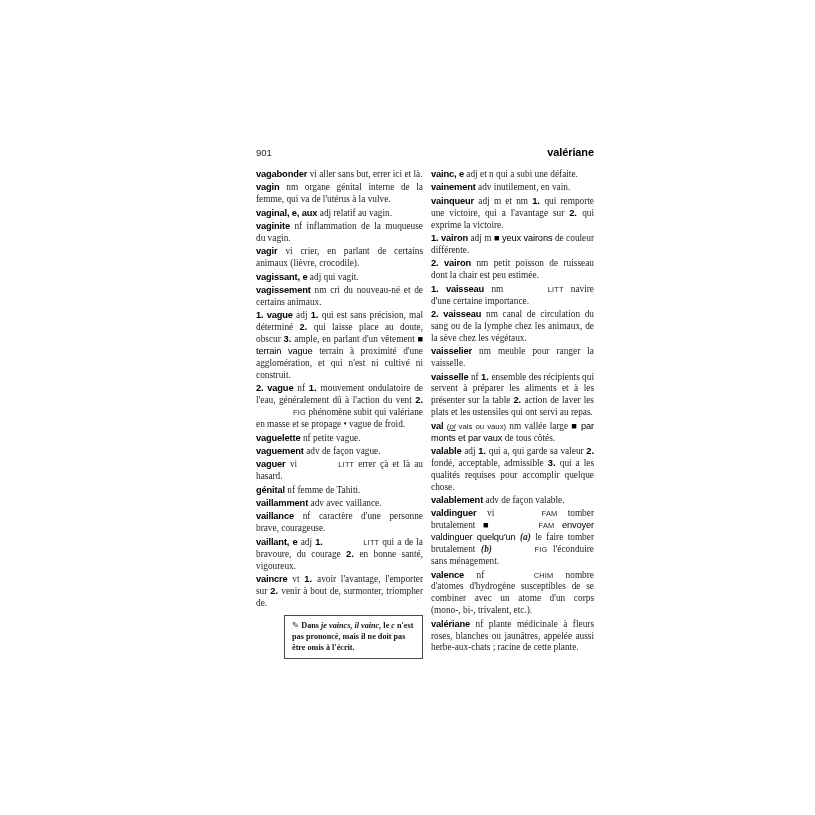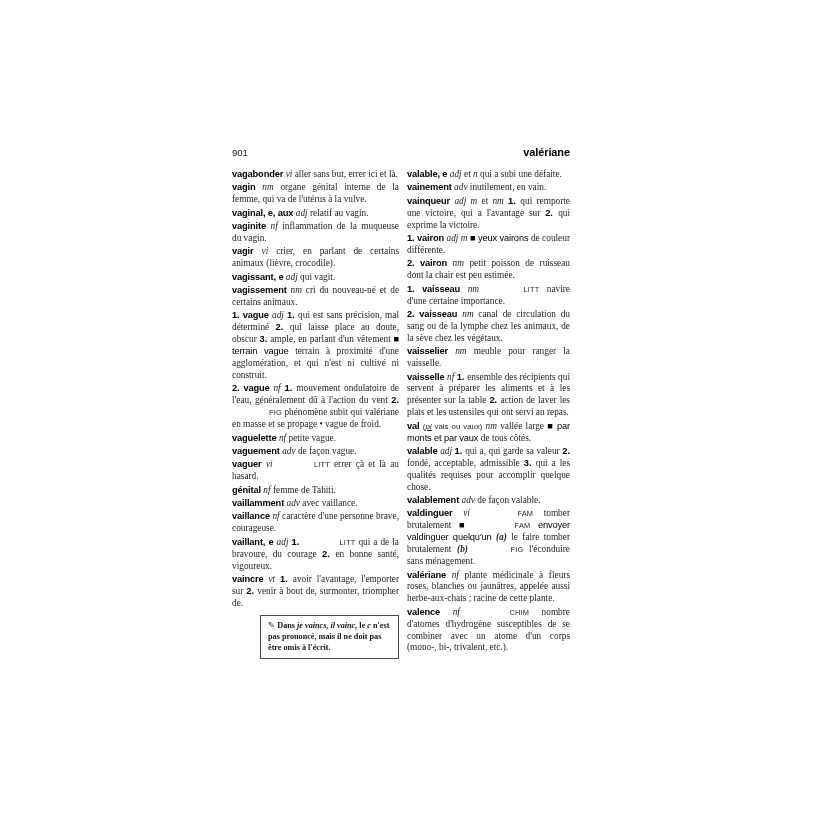--- a/index.html
+++ b/index.html
@@ -1,33 +1,33 @@
 <!DOCTYPE html>
 <html lang="fr"><head>
 <meta charset="utf-8">
 <style>
   html,body{margin:0;padding:0;}
   body{
     width:815px;height:815px;position:relative;background:#ffffff;
     font-family:"Liberation Serif",serif;color:#1f1c1c;overflow:hidden;
   }
-  .page{position:absolute;left:232px;top:146px;width:338px;}
+  .page{position:absolute;left:256px;top:146px;width:338px;}
   .header{display:flex;justify-content:space-between;align-items:baseline;margin-bottom:11px;}
   .page-number{font-family:"Liberation Sans",sans-serif;font-size:9.5px;color:#222;}
   .running-head{font-family:"Liberation Sans",sans-serif;font-weight:700;font-size:11px;color:#000;letter-spacing:-0.1px;}
   .cols{display:flex;gap:8px;}
   .col{text-align:justify;}
   .col-left{width:167px;}
   .col-right{width:163px;}
   .entry{margin:0 0 1.5px 0;font-size:9.3px;line-height:11.9px;color:#262222;
     -webkit-hyphens:auto;hyphens:auto;}
   
   .hw{font-family:"Liberation Sans",sans-serif;font-weight:700;color:#000;letter-spacing:-0.15px;}
   .num{font-family:"Liberation Sans",sans-serif;font-weight:700;color:#000;}
-  .pos{font-style:italic;margin-top:32px;}
+  .pos{margin-top:32px;}
   .txt{}
   .it{}
   .bi{font-style:italic;font-weight:700;}
   .sc{font-family:"Liberation Sans",sans-serif;font-size:7.4px;letter-spacing:0.2px;color:#222;padding-left:37px;}
   .bld{font-family:"Liberation Sans",sans-serif;font-weight:400;color:#000;letter-spacing:-0.15px;}
   .pl{font-family:"Liberation Sans",sans-serif;font-size:7.8px;}
   .pli{font-family:"Liberation Sans",sans-serif;font-size:7.8px;font-style:italic;text-decoration:underline;}
   
   .note-box{margin-top:5px;border:1px solid #4a4a4a;border-radius:0;padding:4px 7px 5px 7px;
     font-family:Liberation Serif, serif;font-weight:700;font-size:8.2px;line-height:11px;
@@ -59,30 +59,30 @@
         <p class="entry"><span class="hw">vaguement </span><span class="pos">adv </span><span class="txt">de façon vague.</span></p>
         <p class="entry"><span class="hw">vaguer </span><span class="pos">vi </span><span class="sc">LITT </span><span class="txt">errer çà et là au hasard.</span></p>
         <p class="entry"><span class="hw">génital </span><span class="pos">nf </span><span class="txt">femme de Tahiti.</span></p>
         <p class="entry"><span class="hw">vaillamment </span><span class="pos">adv </span><span class="txt">avec vaillance.</span></p>
         <p class="entry"><span class="hw">vaillance </span><span class="pos">nf </span><span class="txt">caractère d'une personne brave, courageuse.</span></p>
         <p class="entry"><span class="hw">vaillant, e </span><span class="pos">adj </span><span class="num">1. </span><span class="sc">LITT </span><span class="txt">qui a de la bravoure, du courage </span><span class="num">2. </span><span class="txt">en bonne santé, vigoureux.</span></p>
         <p class="entry"><span class="hw">vaincre </span><span class="pos">vt </span><span class="num">1. </span><span class="txt">avoir l'avantage, l'emporter sur </span><span class="num">2. </span><span class="txt">venir à bout de, surmonter, triompher de.</span></p>
         <div class="note-box"><span class="nicon">✎ </span><span class="ntxt">Dans </span><span class="nit">je vaincs, il vainc,</span><span class="ntxt"> le </span><span class="nit">c</span><span class="ntxt"> n'est pas prononcé, mais il ne doit pas être omis à l'écrit.</span></div>
       </div>
     <div class="col col-right" id="col-right">
-        <p class="entry"><span class="hw">valable, e </span><span class="pos">adj </span><span class="txt">et </span><span class="pos">n </span><span class="txt">qui a subi une défaite.</span></p>
+        <p class="entry"><span class="hw">vainc, e </span><span class="pos">adj </span><span class="txt">et </span><span class="pos">n </span><span class="txt">qui a subi une défaite.</span></p>
         <p class="entry"><span class="hw">vainement </span><span class="pos">adv </span><span class="txt">inutilement, en vain.</span></p>
         <p class="entry"><span class="hw">vainqueur </span><span class="pos">adj m </span><span class="txt">et </span><span class="pos">nm </span><span class="num">1. </span><span class="txt">qui remporte une victoire, qui a l'avantage sur </span><span class="num">2. </span><span class="txt">qui exprime la victoire.</span></p>
         <p class="entry"><span class="hw">1. vairon </span><span class="pos">adj m </span><span class="bld">■ yeux vairons </span><span class="txt">de couleur différente.</span></p>
         <p class="entry"><span class="hw">2. vairon </span><span class="pos">nm </span><span class="txt">petit poisson de ruisseau dont la chair est peu estimée.</span></p>
         <p class="entry"><span class="hw">1. vaisseau </span><span class="pos">nm </span><span class="sc">LITT </span><span class="txt">navire d'une certaine importance.</span></p>
         <p class="entry"><span class="hw">2. vaisseau </span><span class="pos">nm </span><span class="txt">canal de circulation du sang ou de la lymphe chez les animaux, de la sève chez les végétaux.</span></p>
         <p class="entry"><span class="hw">vaisselier </span><span class="pos">nm </span><span class="txt">meuble pour ranger la vaisselle.</span></p>
         <p class="entry"><span class="hw">vaisselle </span><span class="pos">nf </span><span class="num">1. </span><span class="txt">ensemble des récipients qui servent à préparer les aliments et à les présenter sur la table </span><span class="num">2. </span><span class="txt">action de laver les plats et les ustensiles qui ont servi au repas.</span></p>
         <p class="entry"><span class="hw">val </span><span class="pl">(</span><span class="pli">pl</span><span class="pl"> vals ou vaux) </span><span class="pos">nm </span><span class="txt">vallée large </span><span class="bld">■ par monts et par vaux </span><span class="txt">de tous côtés.</span></p>
         <p class="entry"><span class="hw">valable </span><span class="pos">adj </span><span class="num">1. </span><span class="txt">qui a, qui garde sa valeur </span><span class="num">2. </span><span class="txt">fondé, acceptable, admissible </span><span class="num">3. </span><span class="txt">qui a les qualités requises pour accomplir quelque chose.</span></p>
         <p class="entry"><span class="hw">valablement </span><span class="pos">adv </span><span class="txt">de façon valable.</span></p>
         <p class="entry"><span class="hw">valdinguer </span><span class="pos">vi </span><span class="sc">FAM </span><span class="txt">tomber brutalement </span><span class="bld">■ </span><span class="sc">FAM </span><span class="bld">envoyer valdinguer quelqu'un </span><span class="bi">(a) </span><span class="txt">le faire tomber brutalement </span><span class="bi">(b) </span><span class="sc">FIG </span><span class="txt">l'éconduire sans ménagement.</span></p>
+        <p class="entry"><span class="hw">valence </span><span class="pos">nf </span><span class="sc">CHIM </span><span class="txt">nombre d'atomes d'hydrogène susceptibles de se combiner avec un atome d'un corps (mono-, bi-, trivalent, etc.).</span></p>
         <p class="entry"><span class="hw">valériane </span><span class="pos">nf </span><span class="txt">plante médicinale à fleurs roses, blanches ou jaunâtres, appelée aussi </span><span class="it">herbe-aux-chats</span><span class="txt"> ; racine de cette plante.</span></p>
-        <p class="entry"><span class="hw">valence </span><span class="pos">nf </span><span class="sc">CHIM </span><span class="txt">nombre d'atomes d'hydrogène susceptibles de se combiner avec un atome d'un corps (mono-, bi-, trivalent, etc.).</span></p>
       </div>
   </div>
 </div>
 
 </body></html>

